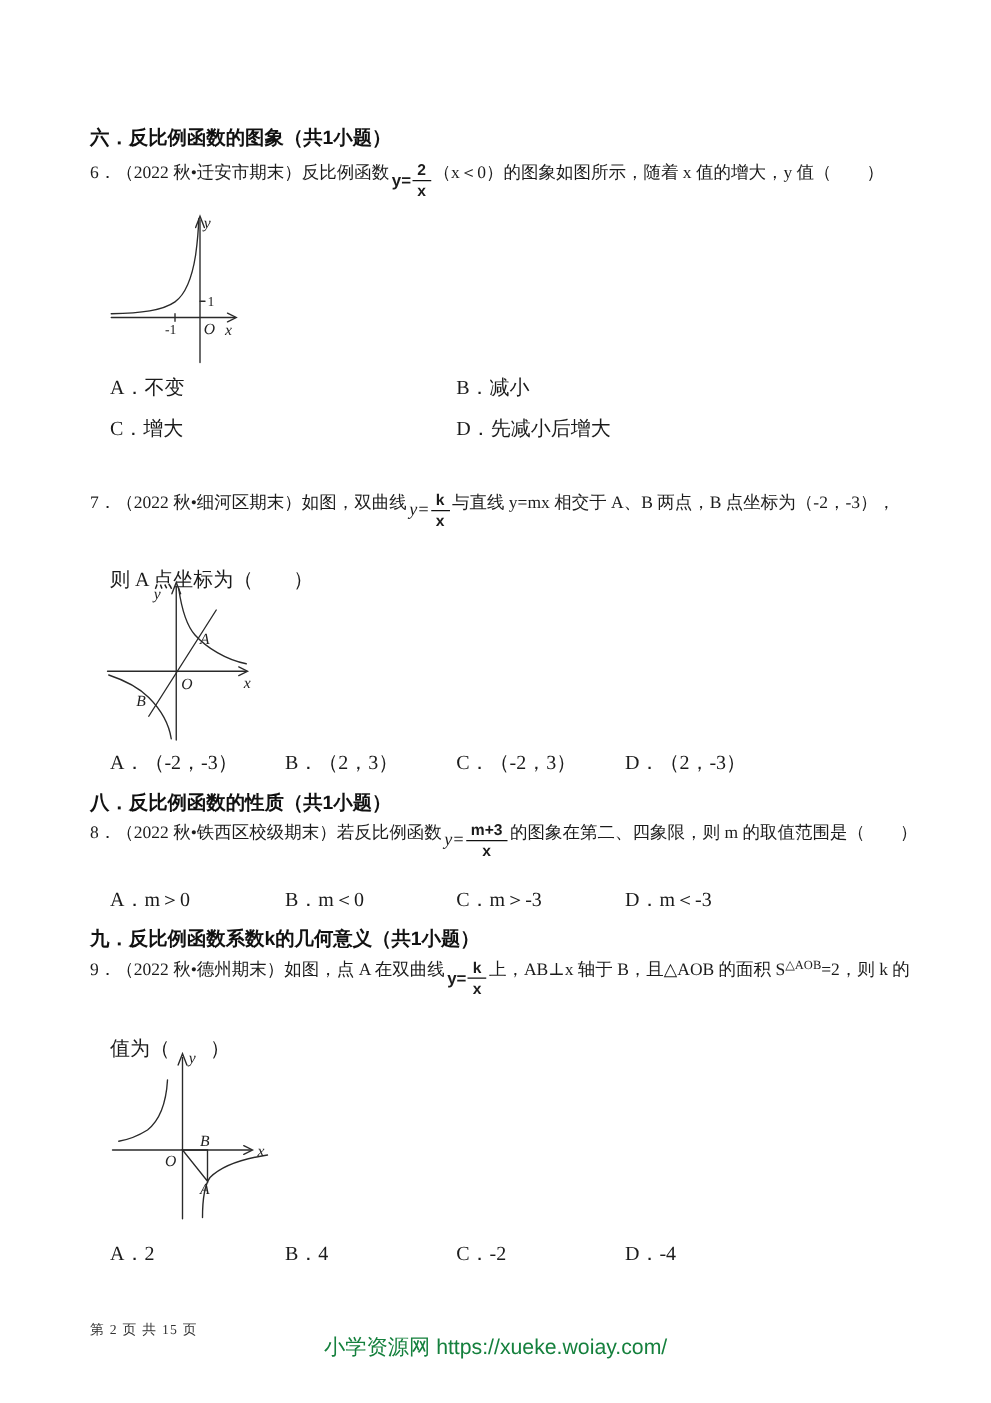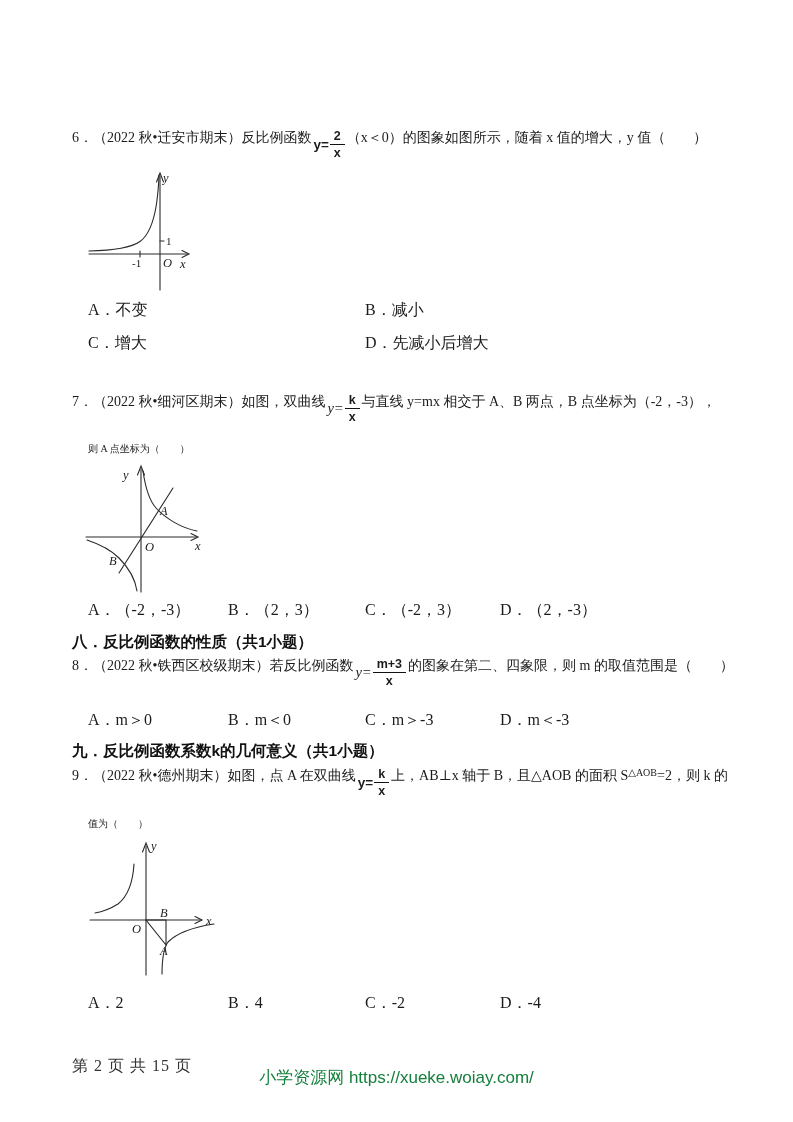--- a/index.html
+++ b/index.html
@@ -9,21 +9,21 @@
   }
   .sec {
     position:absolute; left:72px; margin:0;
     font-family:"Liberation Sans","DejaVu Sans",sans-serif;
     font-size:15.5px; font-weight:700; color:#111; white-space:nowrap;
   }
   .pline {
     position:absolute; left:72px; height:44px;
     display:flex; align-items:flex-start; white-space:nowrap; font-size:14px;
   }
-  .txt { position:absolute; font-size:10px; white-space:nowrap; }
+  .txt { position:absolute; font-size:16px; white-space:nowrap;margin-top:12px; }
   .opt { position:absolute; font-size:16px; white-space:nowrap; }
   .fwrap { display:inline-flex; align-items:center; margin:0 2px; }
   .fpre {
     font-family:"Liberation Sans","DejaVu Sans",sans-serif;
     font-weight:700; font-size:13.5px; margin-right:1px;
   }
   .fpre.it {
     font-family:"Liberation Serif","DejaVu Serif",serif;
     font-weight:400; font-style:italic; font-size:14.5px;
   }
@@ -35,34 +35,35 @@
   .fstack .num { border-bottom:1.4px solid #111; padding:0 4px 1px; }
   .fstack .den { padding-top:1px; }
   .graph { position:absolute; }
   .graph line, .graph path { stroke:#2a2a2a; fill:none; stroke-width:1.1; stroke-linecap:round; }
   .graph text {
     font-family:"Liberation Serif","DejaVu Serif",serif;
     font-style:italic; font-size:12.5px; fill:#222; stroke:none;
   }
   .graph text.upright { font-style:normal; font-size:11px; }
   .footer {
-    position:absolute; left:72px; top:1056px; font-size:16px; color:#333;
+    position:absolute; left:72px; top:1056px; font-size:11px; color:#333;
     font-family:"Liberation Serif","DejaVu Serif",serif; letter-spacing:1px;
   }
   .watermark {
     position:absolute; left:0; top:1066px; width:100%; text-align:center;
     font-family:"Liberation Sans","DejaVu Sans",sans-serif;
     font-size:17px; color:#15803d;
   }
 </style>
 </head>
 <body>
 
 <div class="page">
 
+  <h2 class="sec" style="top:100px">六．反比例函数的图象（共1小题）</h2>
 
   <div class="pline" style="top:129px">
     <span>6．（2022 秋•迁安市期末）反比例函数</span>
     <span class="fwrap">
       <span class="fpre">y=</span>
       <span class="fstack">
         <span class="num">2</span>
         <span class="den">x</span>
       </span>
     </span>

